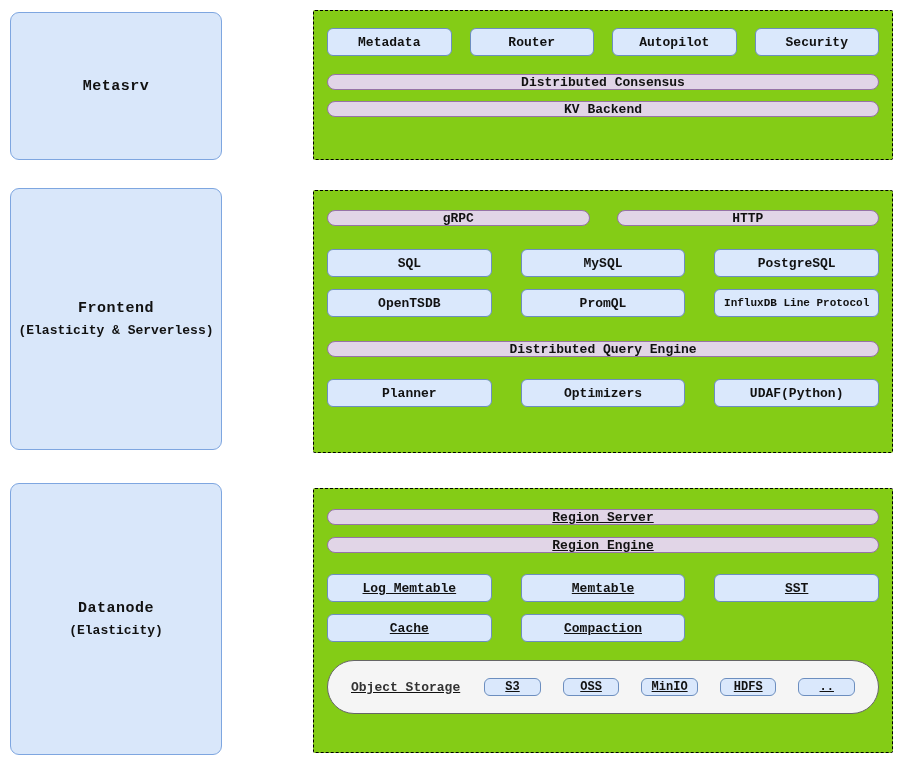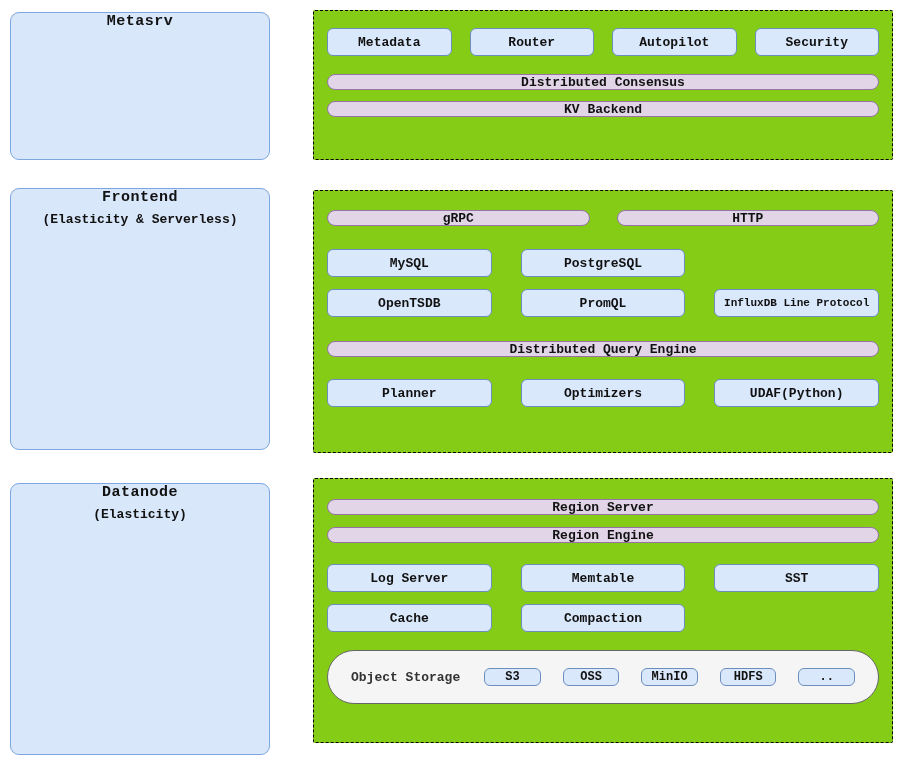--- a/index.html
+++ b/index.html
@@ -5,36 +5,36 @@
   html,body { margin:0; padding:0; background:#ffffff; }
   #canvas {
     position:relative; width:903px; height:762px; background:#ffffff;
     font-family:"Liberation Mono","DejaVu Sans Mono",monospace;
     color:#111; font-weight:bold;
   }
   * { box-sizing:border-box; }
 
   
   .panel-left {
-    position:absolute; left:10px; width:260px;
+    position:absolute; left:10px; width:212px;
     background:#d9e7fa; border:1px solid #7ea6e0; border-radius:9px;
-    display:flex; flex-direction:column; align-items:center; justify-content:flex-start;
+    display:flex; flex-direction:column; align-items:center; justify-content:center;
   }
   .panel-title { font-size:15px; letter-spacing:0.5px; }
   .panel-sub { font-size:13px; margin-top:6px; }
 
   
   .dashed {
     position:absolute; left:313px; width:580px;
     border:1px dashed #000; border-radius:2px; background:#84cc16;
     display:flex; flex-direction:column;
   }
   .dc1 { top:10px;  height:150px; padding:17px 13px 0 13px; }
   .dc2 { top:190px; height:263px; padding:19px 13px 0 13px; }
-  .dc3 { top:478px; height:265px; padding:20px 13px 0 13px; }
+  .dc3 { top:488px; height:265px; padding:20px 13px 0 13px;text-decoration:underline; }
 
   .lp1 { top:12px;  height:148px; }
   .lp2 { top:188px; height:262px; }
   .lp3 { top:483px; height:272px; }
 
   
   .grid4 { display:grid; grid-template-columns:repeat(4,1fr); gap:18px; }
   .grid3 { display:grid; grid-template-columns:repeat(3,1fr); gap:29px; }
   .grid2 { display:grid; grid-template-columns:repeat(2,1fr); gap:27px; }
 
@@ -91,20 +91,21 @@
     <div class="panel-title">Frontend</div>
     <div class="panel-sub">(Elasticity &amp; Serverless)</div>
   </div>
 
   <div class="dashed dc2">
     <div class="grid2">
       <div class="pill">gRPC</div>
       <div class="pill">HTTP</div>
     </div>
     <div class="grid3 mt23">
+      <div class="chip">SQL</div>
       <div class="chip">MySQL</div>
       <div class="chip">PostgreSQL</div>
     </div>
     <div class="grid3 mt12">
       <div class="chip">OpenTSDB</div>
       <div class="chip">PromQL</div>
       <div class="chip small-text">InfluxDB Line Protocol</div>
     </div>
     <div class="pill mt24">Distributed Query Engine</div>
     <div class="grid3 mt22">
@@ -116,21 +117,21 @@
 
   <div class="panel-left lp3">
     <div class="panel-title">Datanode</div>
     <div class="panel-sub">(Elasticity)</div>
   </div>
 
   <div class="dashed dc3">
     <div class="pill">Region Server</div>
     <div class="pill mt12">Region Engine</div>
     <div class="grid3 mt21">
-      <div class="chip">Log Server</div>
+      <div class="chip">Log Memtable</div>
       <div class="chip">Memtable</div>
       <div class="chip">SST</div>
     </div>
     <div class="grid3 mt12">
       <div class="chip">Cache</div>
       <div class="chip">Compaction</div>
     </div>
     <div class="storage">
       <span class="storage-label">Object Storage</span>
       <div class="chip">S3</div>

